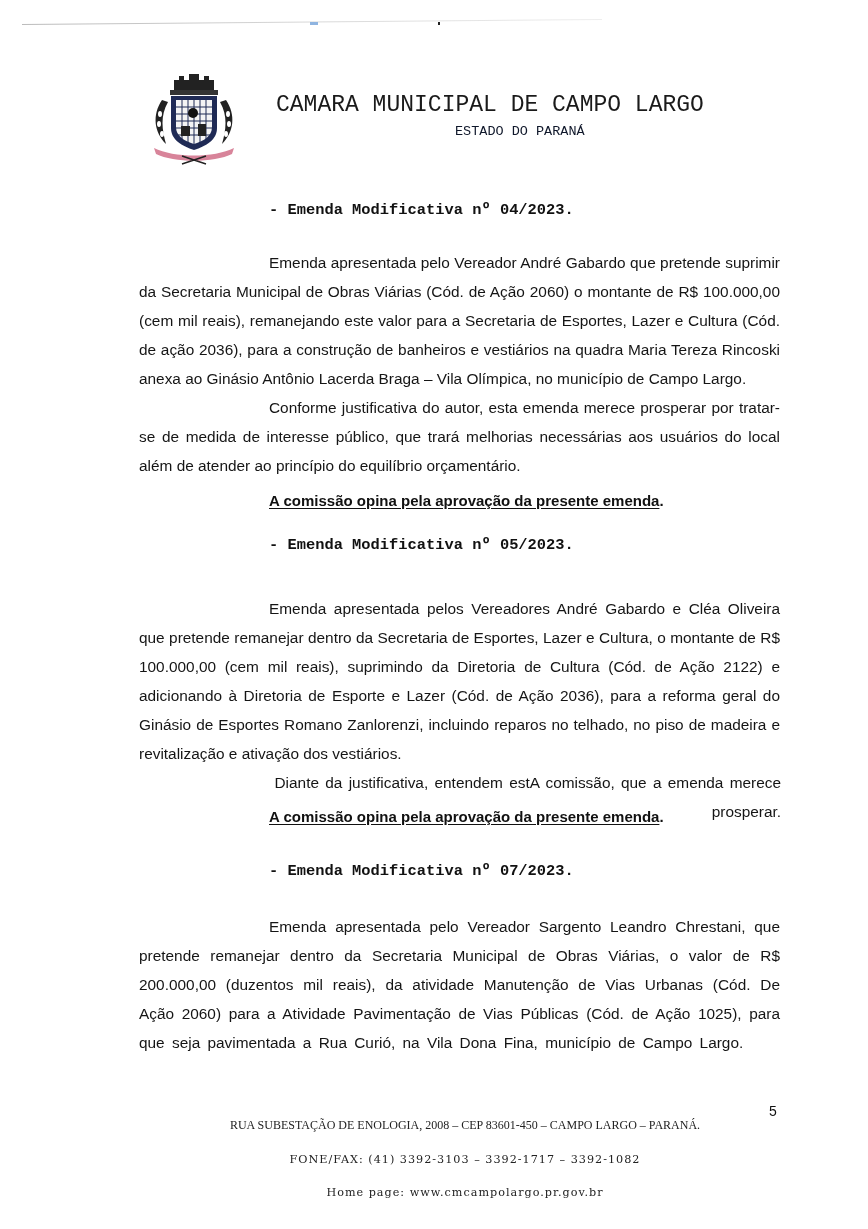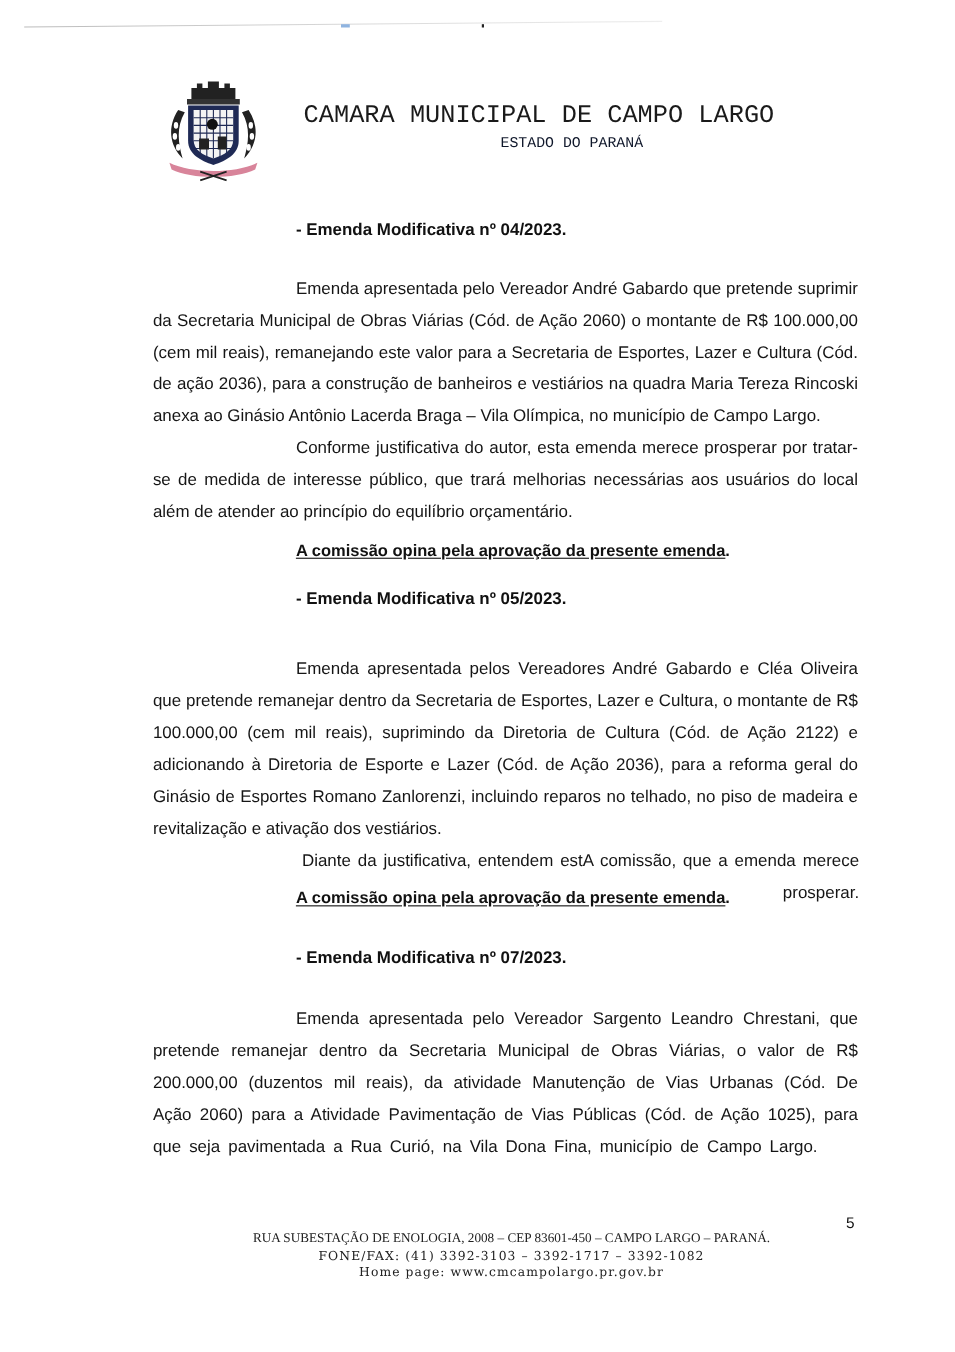--- a/index.html
+++ b/index.html
@@ -3,29 +3,29 @@
 <meta charset="utf-8">
 <style>
   html, body { margin: 0; padding: 0; background: #ffffff; }
   body { width: 868px; height: 1229px; position: relative; overflow: hidden; color: #111; }
   .scanline { position: absolute; left: 22px; top: 24px; width: 580px; height: 1px; background: linear-gradient(90deg, #bbb, #ddd 60%, #eee); transform: rotate(-0.5deg); transform-origin: left; }
   .scanmark { position: absolute; top: 22px; height: 3px; }
   .crest { position: absolute; left: 148px; top: 70px; width: 92px; height: 95px; }
   .hdr-title { position: absolute; left: 276px; top: 92px; font-family: "Liberation Mono", monospace; font-weight: normal; font-size: 23px; letter-spacing: 0px; color: #1a1a1a; white-space: nowrap; }
   .hdr-sub { position: absolute; left: 455px; top: 124px; font-family: "Liberation Mono", monospace; font-size: 13.5px; color: #0f172a; white-space: nowrap; }
   .doc { position: absolute; left: 139px; width: 641px; font-family: "Liberation Sans", sans-serif; font-size: 15.4px; color: #151515; }
-  .heading { position: absolute; left: 269px; font-family: Liberation Sans, sans-serif; font-weight: bold; font-size: 15.4px; white-space: nowrap; }
+  .heading { position: absolute; left: 269px; font-family: Liberation Mono, monospace; font-weight: bold; font-size: 15.4px; white-space: nowrap; }
   .verdict { position: absolute; left: 269px; font-family: "Liberation Sans", sans-serif; font-weight: bold; font-size: 15px; white-space: nowrap; }
   .verdict .u { text-decoration: underline; text-underline-offset: 2px; }
   .para p { margin: 0; line-height: 29px; text-align: justify; text-indent: 130px; }
   .para p.narrow { text-align: right; }
   .pagenum { position: absolute; left: 769px; top: 1103px; font-family: "Liberation Sans", sans-serif; font-size: 14px; }
   .footer { position: absolute; left: 200px; top: 1118px; width: 530px; text-align: center; font-size: 11.6px; color: #222; line-height: 15.5px; }
   .footer .l1 { font-family: "Liberation Serif", serif; font-size: 12px; }
-  .footer .mono { font-family: "DejaVu Serif", serif; font-size: 11.2px; letter-spacing: 1px; }
+  .footer .mono { font-family: "DejaVu Serif", serif; font-size: 11.2px; letter-spacing: 1px; margin-top: 18px; }
 </style>
 </head>
 <body>
 
 <div class="scanline"></div>
 <div class="scanmark" style="left:310px;width:8px;background:#8fb4e0;"></div>
 <div class="scanmark" style="left:438px;width:2px;background:#222;"></div>
 
 <svg class="crest" viewBox="0 0 92 95">
 

